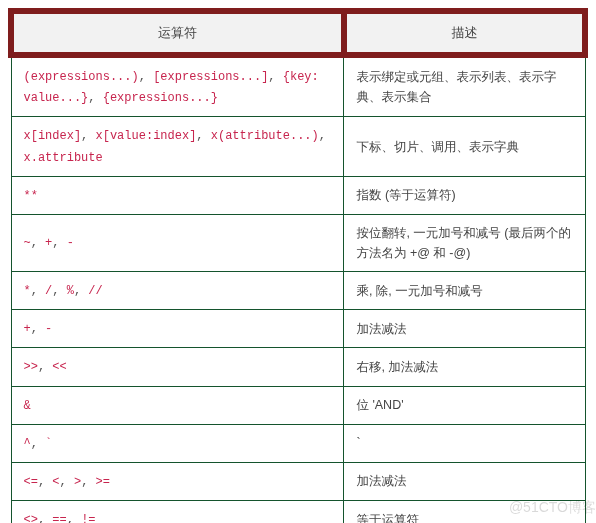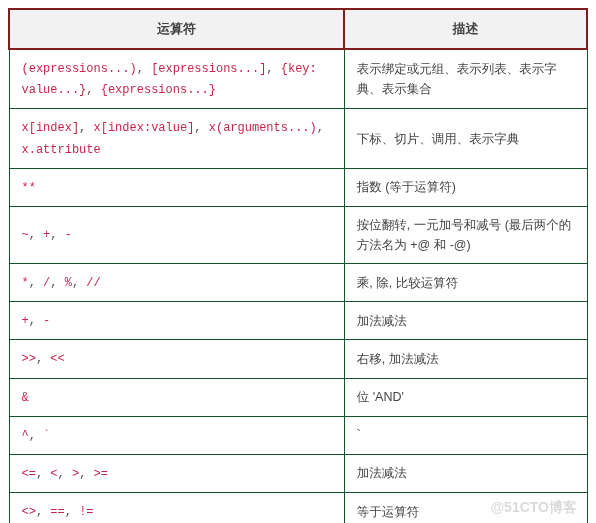--- a/index.html
+++ b/index.html
@@ -16,24 +16,24 @@
     }
     table {
       width: 100%;
       border-collapse: collapse;
       border: 1px solid #e0e0e0;
       background: #fff;
     }
     thead th {
       background: #f2f2f2;
       color: #444;
-      font-weight: 700;
+      font-weight: 400;
       text-align: center;
       padding: 10px 12px;
-      border: 2px solid #7f1d1d;
+      border: 6px solid #7f1d1d;
       font-size: 13px;
     }
     tbody td {
       padding: 8px 12px;
       border: 1px solid #14532d;
       vertical-align: middle;
       line-height: 1.6;
     }
     td.op {
       width: 58%;
@@ -48,58 +48,58 @@
       color: #c7254e;
       font-size: 12px;
       white-space: normal;
       word-break: break-word;
     }
     .code-seg {
       display: inline;
     }
     .watermark {
       position: fixed;
-      right: 19px;
+      right: 0;
       bottom: 6px;
       color: rgba(0,0,0,0.15);
       font-size: 14px;
-      font-weight: 700;
+      font-weight: 400;
       pointer-events: none;
     }
   </style>
 </head>
 <body>
 
 <table>
   <thead>
     <tr>
       <th>运算符</th>
       <th>描述</th>
     </tr>
   </thead>
   <tbody id="tbody">
   <tr>
         <td class="op"><span class="code"><span class="code-seg">(expressions...)</span><span style="color: rgb(85, 85, 85);">, </span><span class="code-seg">[expressions...]</span><span style="color: rgb(85, 85, 85);">, </span><span class="code-seg">{key: value...}</span><span style="color: rgb(85, 85, 85);">, </span><span class="code-seg">{expressions...}</span></span></td>
         <td class="desc">表示绑定或元组、表示列表、表示字典、表示集合</td>
       </tr>
       <tr>
-        <td class="op"><span class="code"><span class="code-seg">x[index]</span><span style="color: rgb(85, 85, 85);">, </span><span class="code-seg">x[index:value]</span><span style="color: rgb(85, 85, 85);">, </span><span class="code-seg">x(arguments...)</span><span style="color: rgb(85, 85, 85);">, </span><span class="code-seg">x.attribute</span></span></td>
+        <td class="op"><span class="code"><span class="code-seg">x[index]</span><span style="color: rgb(85, 85, 85);">, </span><span class="code-seg">x[value:index]</span><span style="color: rgb(85, 85, 85);">, </span><span class="code-seg">x(attribute...)</span><span style="color: rgb(85, 85, 85);">, </span><span class="code-seg">x.attribute</span></span></td>
         <td class="desc">下标、切片、调用、表示字典</td>
       </tr>
       <tr>
         <td class="op"><span class="code"><span class="code-seg">**</span></span></td>
         <td class="desc">指数 (等于运算符)</td>
       </tr>
       <tr>
         <td class="op"><span class="code"><span class="code-seg">~</span><span style="color: rgb(85, 85, 85);">, </span><span class="code-seg">+</span><span style="color: rgb(85, 85, 85);">, </span><span class="code-seg">-</span></span></td>
         <td class="desc">按位翻转, 一元加号和减号 (最后两个的方法名为 +@ 和 -@)</td>
       </tr>
       <tr>
         <td class="op"><span class="code"><span class="code-seg">*</span><span style="color: rgb(85, 85, 85);">, </span><span class="code-seg">/</span><span style="color: rgb(85, 85, 85);">, </span><span class="code-seg">%</span><span style="color: rgb(85, 85, 85);">, </span><span class="code-seg">//</span></span></td>
-        <td class="desc">乘, 除, 比较运算符</td>
+        <td class="desc">乘, 除, 一元加号和减号</td>
       </tr>
       <tr>
         <td class="op"><span class="code"><span class="code-seg">+</span><span style="color: rgb(85, 85, 85);">, </span><span class="code-seg">-</span></span></td>
         <td class="desc">加法减法</td>
       </tr>
       <tr>
         <td class="op"><span class="code"><span class="code-seg">&gt;&gt;</span><span style="color: rgb(85, 85, 85);">, </span><span class="code-seg">&lt;&lt;</span></span></td>
         <td class="desc">右移, 加法减法</td>
       </tr>
       <tr>

